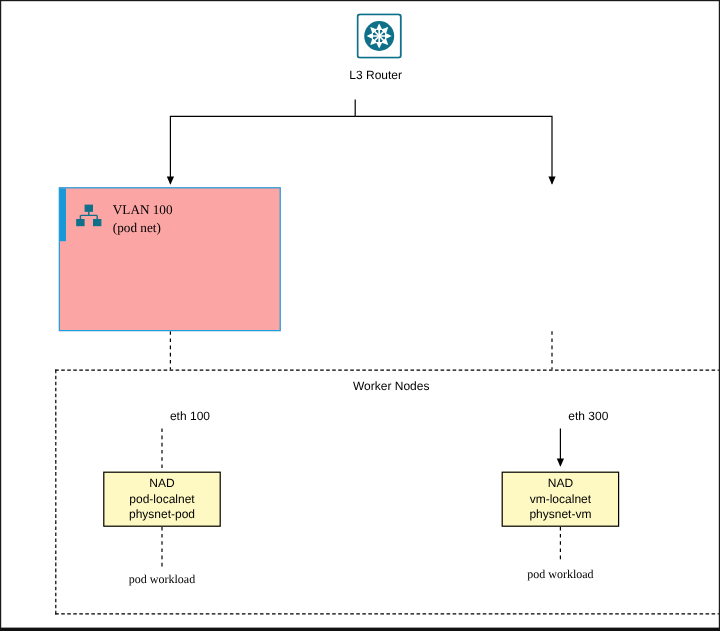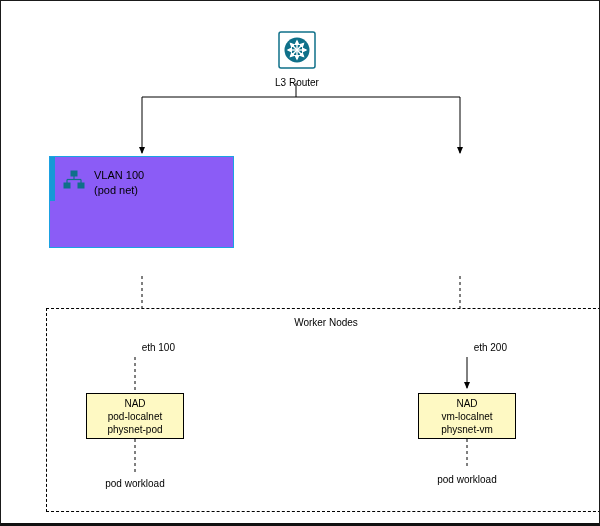--- a/index.html
+++ b/index.html
@@ -10,28 +10,28 @@
     border:1px solid #1a1a1a;
     border-bottom:3px solid #111;
     background:#ffffff;
     font-family:"Liberation Sans", sans-serif;
     color:#000;
     overflow:hidden;
   }
   .connectors{position:absolute;left:0;top:0;width:100%;height:100%;pointer-events:none;}
 
   
-  .router-node{position:absolute;left:258px;top:30px;width:76px;text-align:center;}
+  .router-node{position:absolute;left:258px;top:10px;width:76px;text-align:right;}
   .router-icon{display:inline-block;width:38px;height:38px;}
   .router-label{font-size:10px;margin-top:4px;white-space:nowrap;}
 
   
   .vlan-box{
-    position:absolute;top:155px;width:185px;height:92px;
-    background:#8b5cf6;border:1px solid #1BA1E2;box-sizing:border-box;
+    position:absolute;top:155px;width:185px;height:120px;
+    background:#fca5a5;border:1px solid #1BA1E2;box-sizing:border-box;font-family:Liberation Serif, serif;
   }
   .vlan-box.left{left:48px;}
   .vlan-box.right{left:365px;}
   .vlan-accent{position:absolute;left:0;top:0;width:5px;height:44px;}
   .vlan-head{position:absolute;left:13px;top:11px;display:flex;align-items:flex-start;}
   .lan-icon{width:22px;height:20px;margin-right:9px;margin-top:2px;}
   .vlan-text{font-size:11px;line-height:15px;}
 
   
   .worker-container{
@@ -46,21 +46,21 @@
 
   .nad-box{
     position:absolute;top:392px;width:98px;height:46px;
     border:1px solid #000;background:#fef9c3;box-sizing:border-box;
     display:flex;flex-direction:column;justify-content:center;align-items:center;
     font-size:10px;line-height:13px;text-align:center;
   }
   .nad-box.left{left:85px;}
   .nad-box.right{left:417px;}
 
-  .workload-label{position:absolute;width:110px;text-align:center;font-size:10px;}
+  .workload-label{position:absolute;width:110px;text-align:center;font-size:10px;font-family:Liberation Serif, serif;}
   .workload-label.left{left:79px;top:477px;}
   .workload-label.right{left:411px;top:473px;}
 </style>
 </head>
 <body>
 
 <div class="canvas">
 
   <svg class="connectors" viewBox="0 0 598 522">
     <defs>
@@ -132,21 +132,21 @@
       </div>
     </div>
   </div>
 
 
   <div class="worker-container">
     <div class="worker-title">Worker Nodes</div>
   </div>
 
   <div class="eth-label left">eth 100</div>
-  <div class="eth-label right">eth 200</div>
+  <div class="eth-label right">eth 300</div>
 
   <div class="nad-box left">
     <div>NAD</div>
     <div>pod-localnet</div>
     <div>physnet-pod</div>
   </div>
   <div class="nad-box right">
     <div>NAD</div>
     <div>vm-localnet</div>
     <div>physnet-vm</div>

